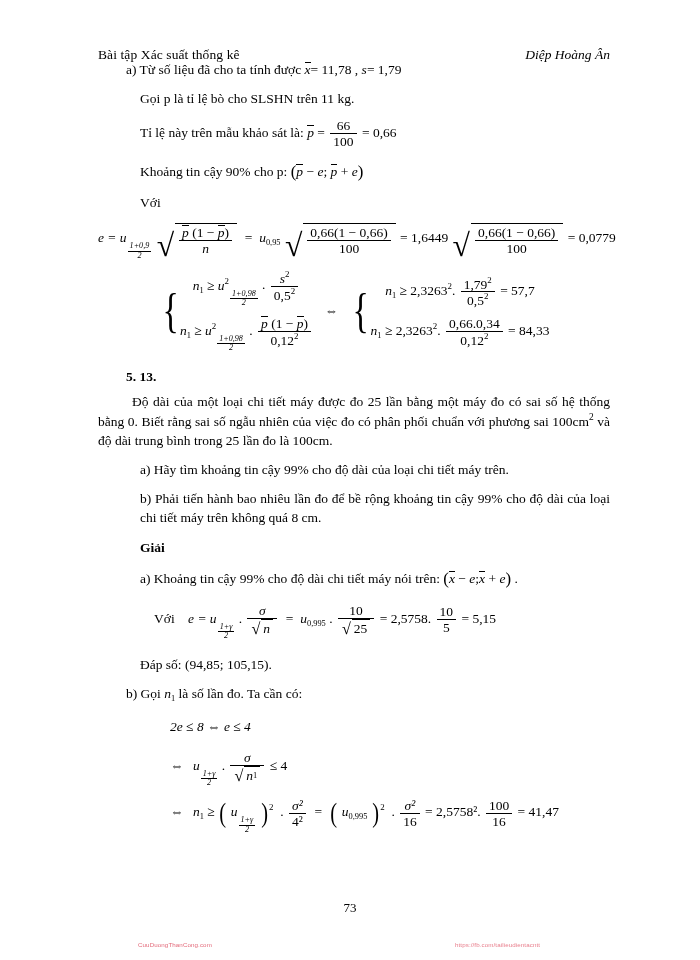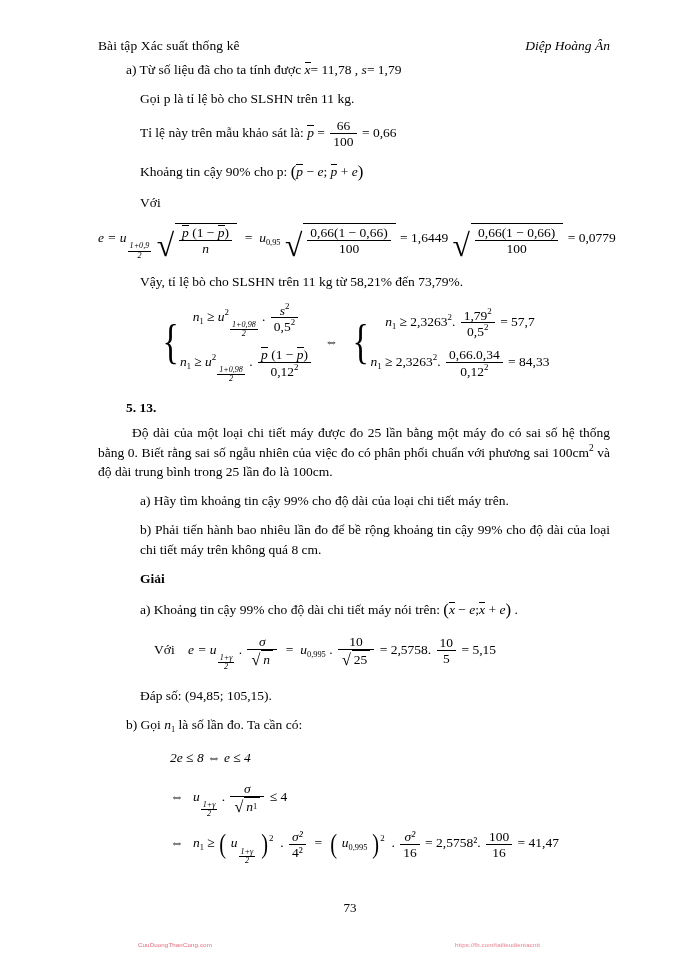--- a/index.html
+++ b/index.html
@@ -18,21 +18,21 @@
   .page {
     position: relative;
     width: 700px;
     height: 960px;
     padding: 0;
   }
 
   
   .header {
     position: absolute;
-    top: 38px;
+    top: 47px;
     left: 98px;
     width: 512px;
     display: flex;
     justify-content: space-between;
     align-items: baseline;
     font-size: 13.5px;
   }
   .header-left { letter-spacing: 0.1px; }
   .header-right { font-style: italic; }
 
@@ -278,21 +278,20 @@
             <span class="frac">
               <span class="num up">0,66(1 − 0,66)</span>
               <span class="den up">100</span>
             </span>
           </span>
         </span>
         <span class="up">= 0,0779</span>
       </span>
     </div>
 
-    <p class="para indent1" style="margin-top:12px;">Vậy, tỉ lệ bò cho SLSHN trên 11 kg từ  58,21%  đến  73,79%.</p>
 
 
     <div class="mathline" style="margin-top:10px;margin-bottom:14px;">
       <span class="system">
         <span class="brace">{</span>
         <span class="system-rows">
           <span class="row math">
             <span>n<sub class="idx">1</sub>&nbsp;≥&nbsp;u<sup class="pow">2</sup><span class="subfrac">
                   <span class="num">1+0,98</span>
                   <span class="den">2</span>

